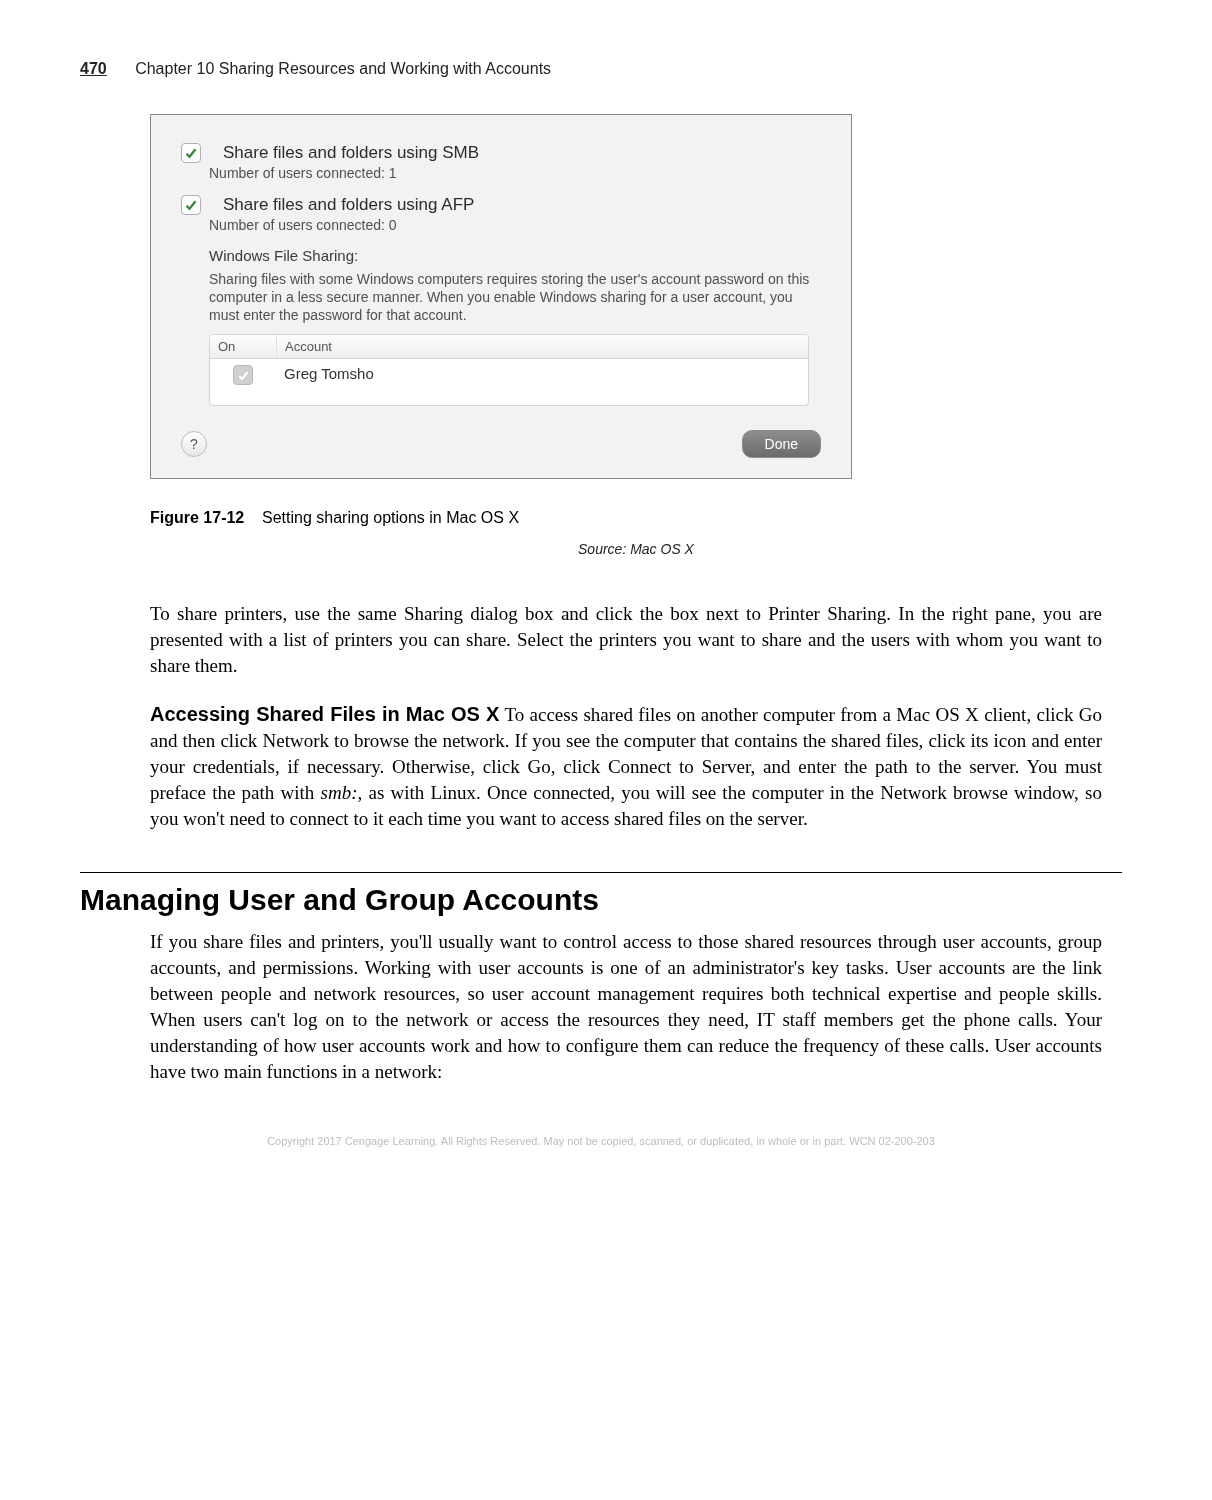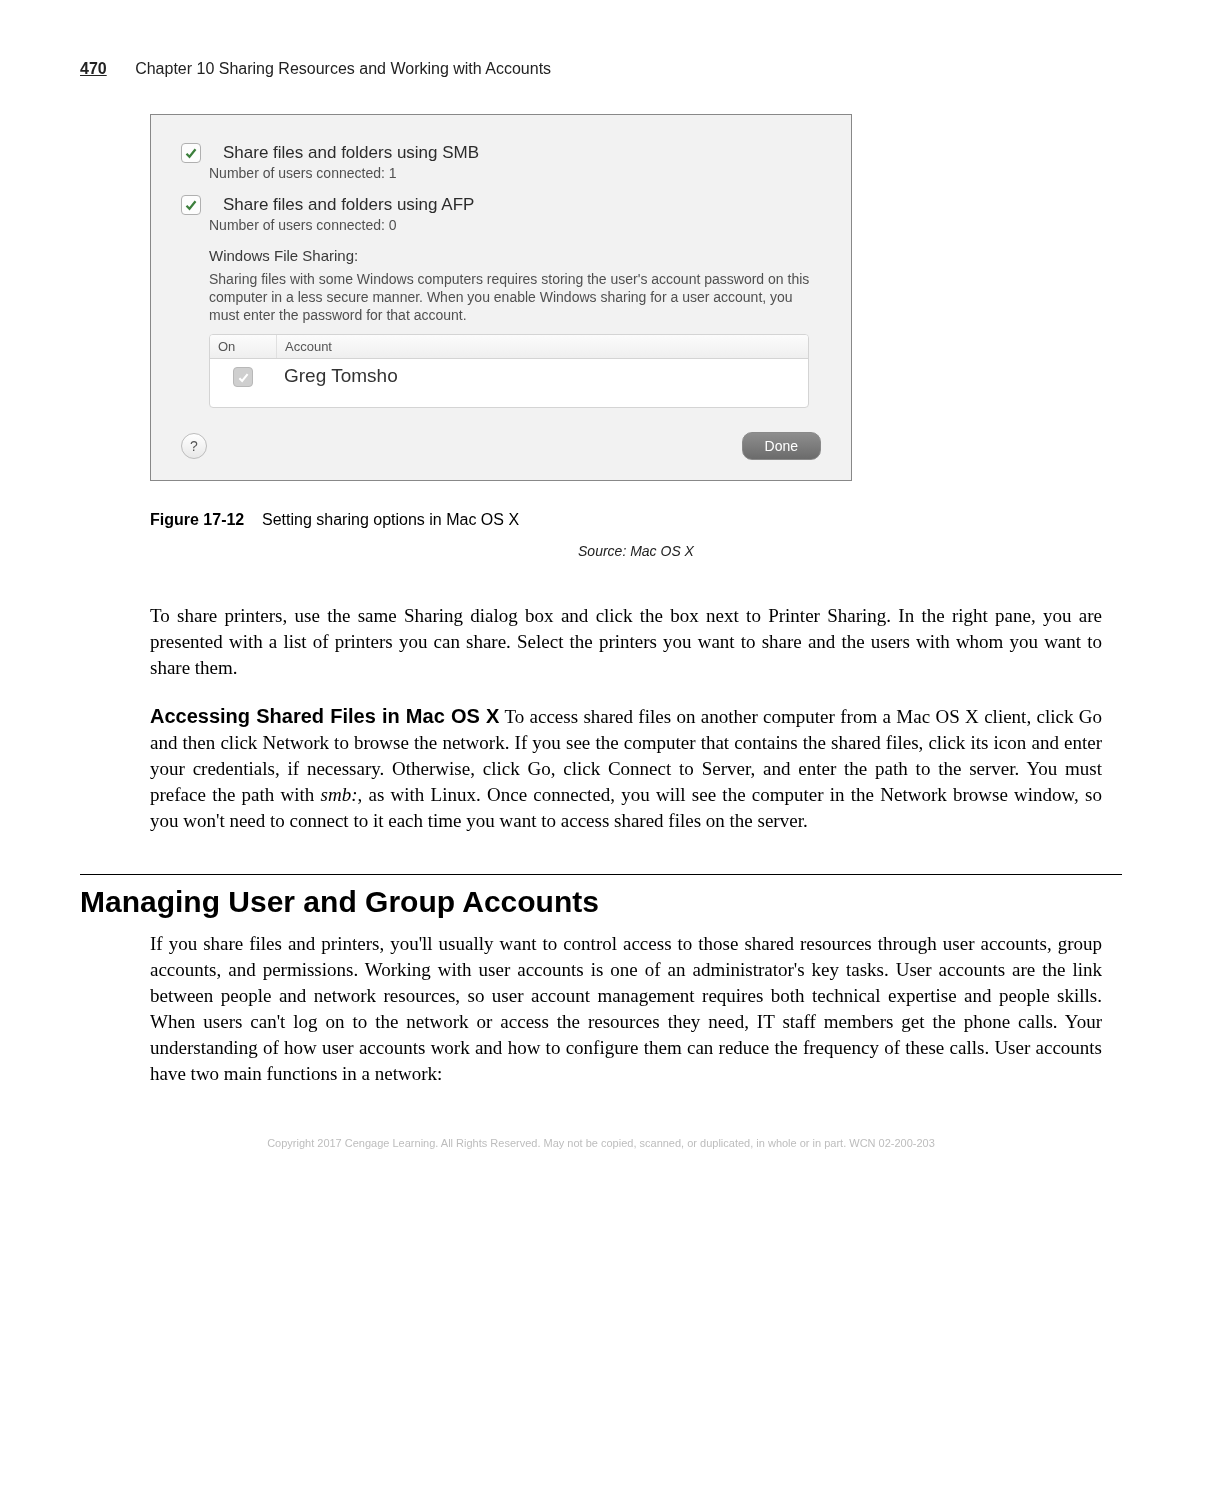--- a/index.html
+++ b/index.html
@@ -98,23 +98,23 @@
     width: 50px;
     padding: 4px 8px;
     border-right: 1px solid #e0e0e0;
   }
   .accounts-header .col-acc {
     flex: 1;
     padding: 4px 8px;
   }
   .accounts-row {
     display: flex;
-    align-items: flex-end;
+    align-items: flex-start;
     padding: 6px 0 20px 0;
-    font-size: 19px;
+    font-size: 15px;
   }
   .accounts-row .col-on {
     width: 50px;
     padding: 0 8px;
     display: flex;
     align-items: center;
     justify-content: center;
   }
   .accounts-row .col-acc {
     flex: 1;

